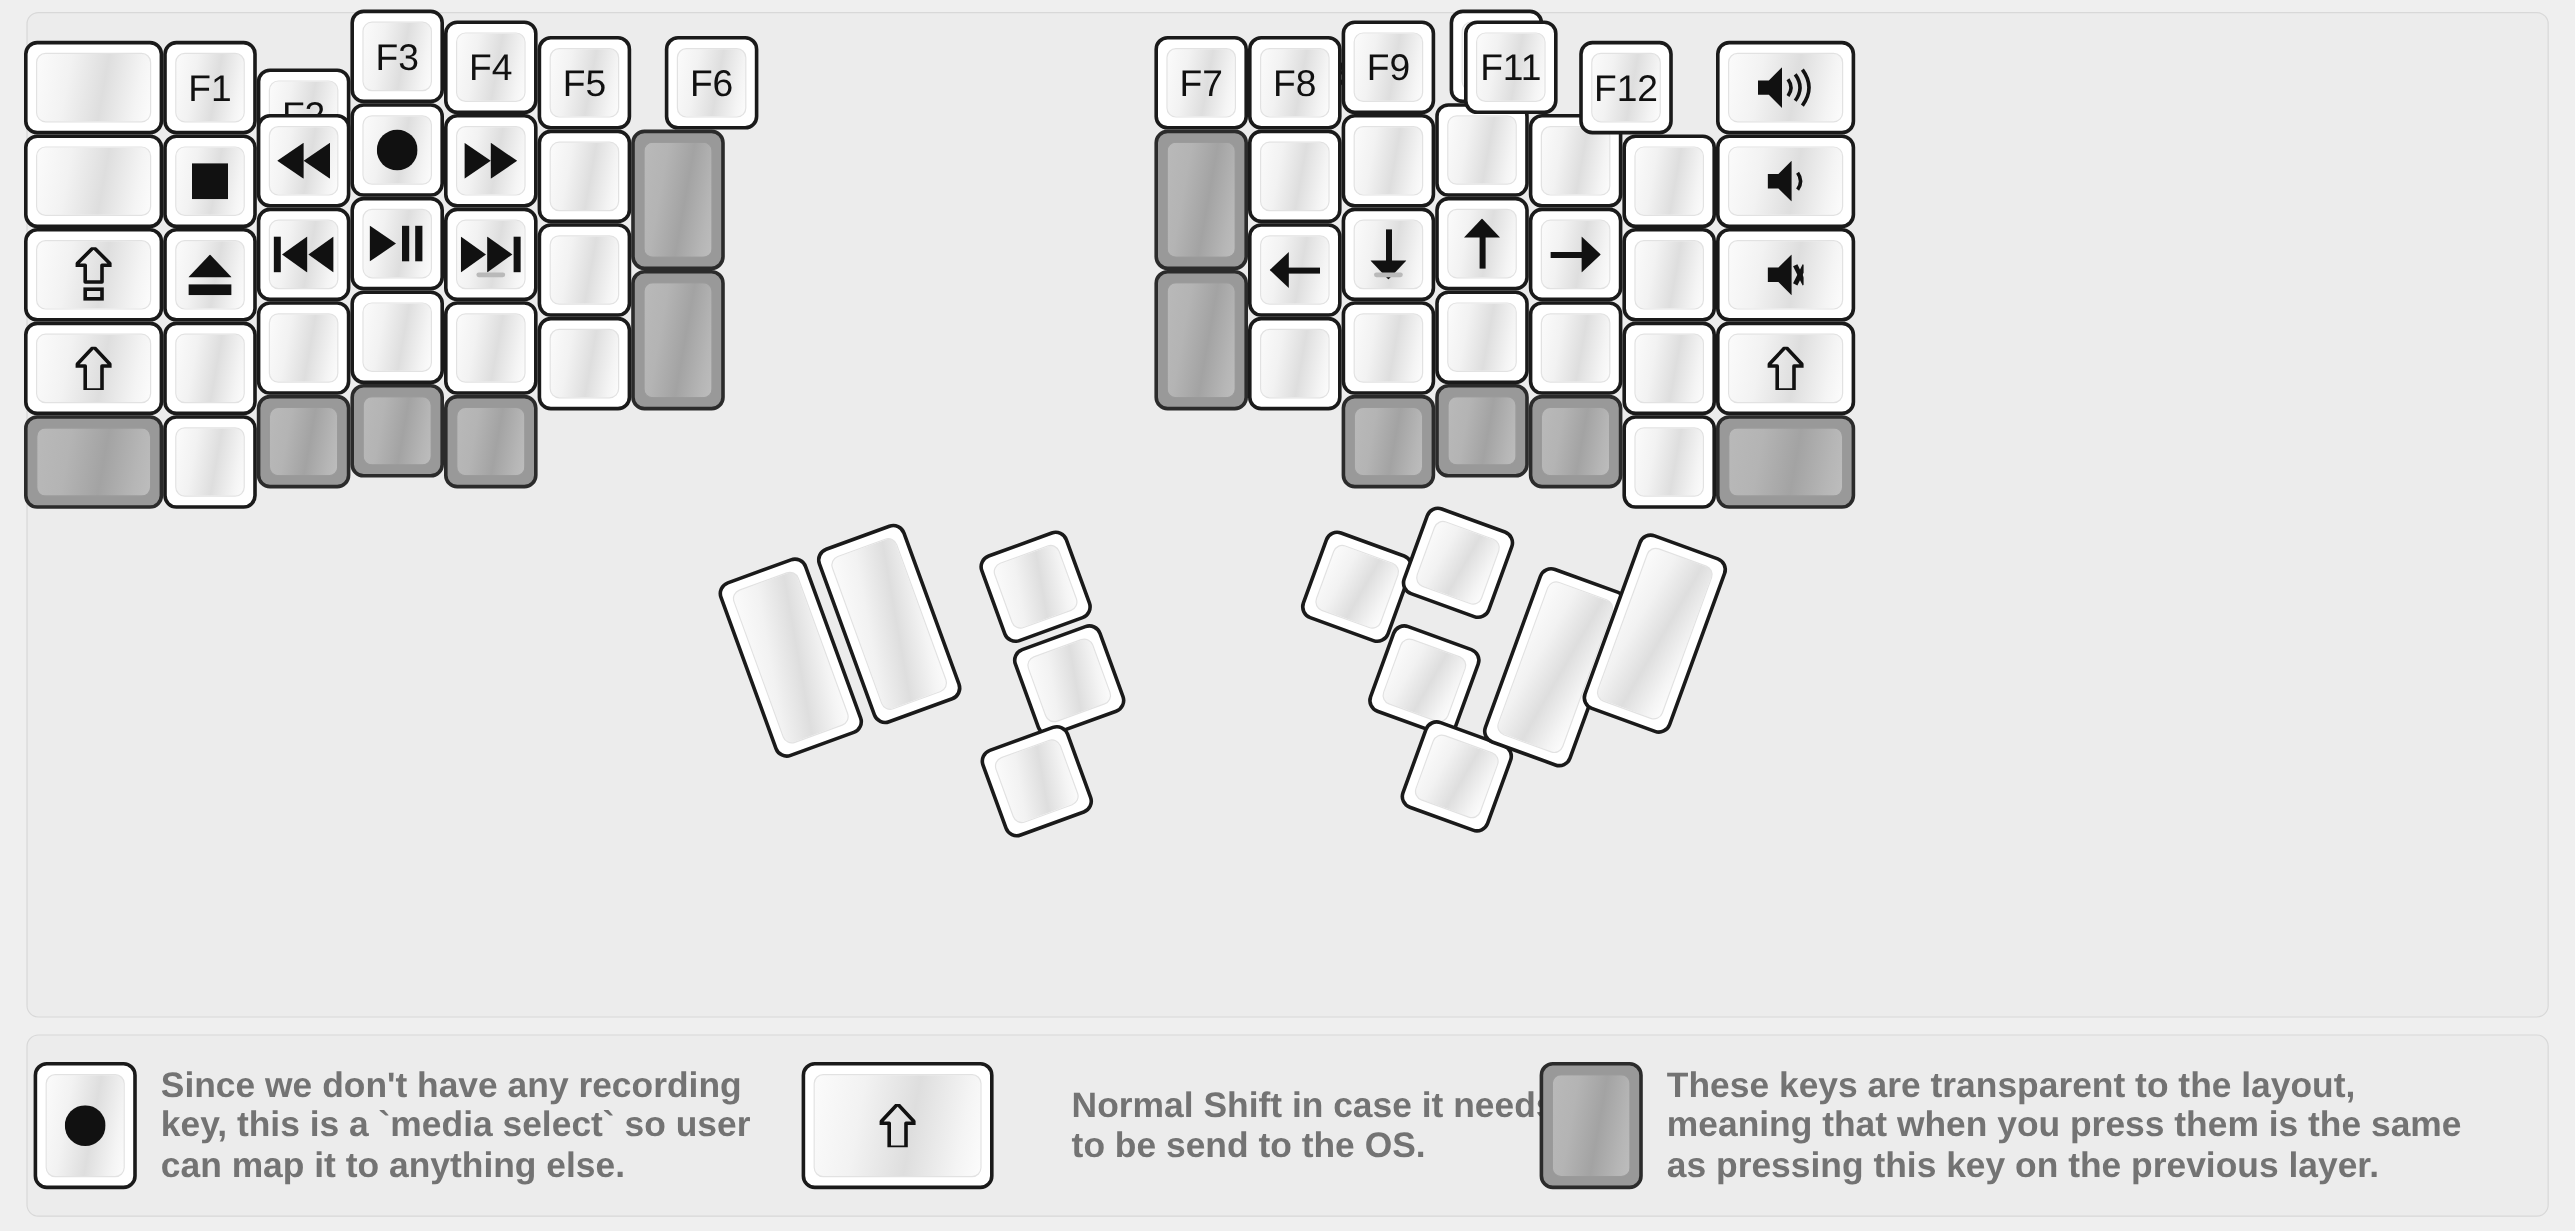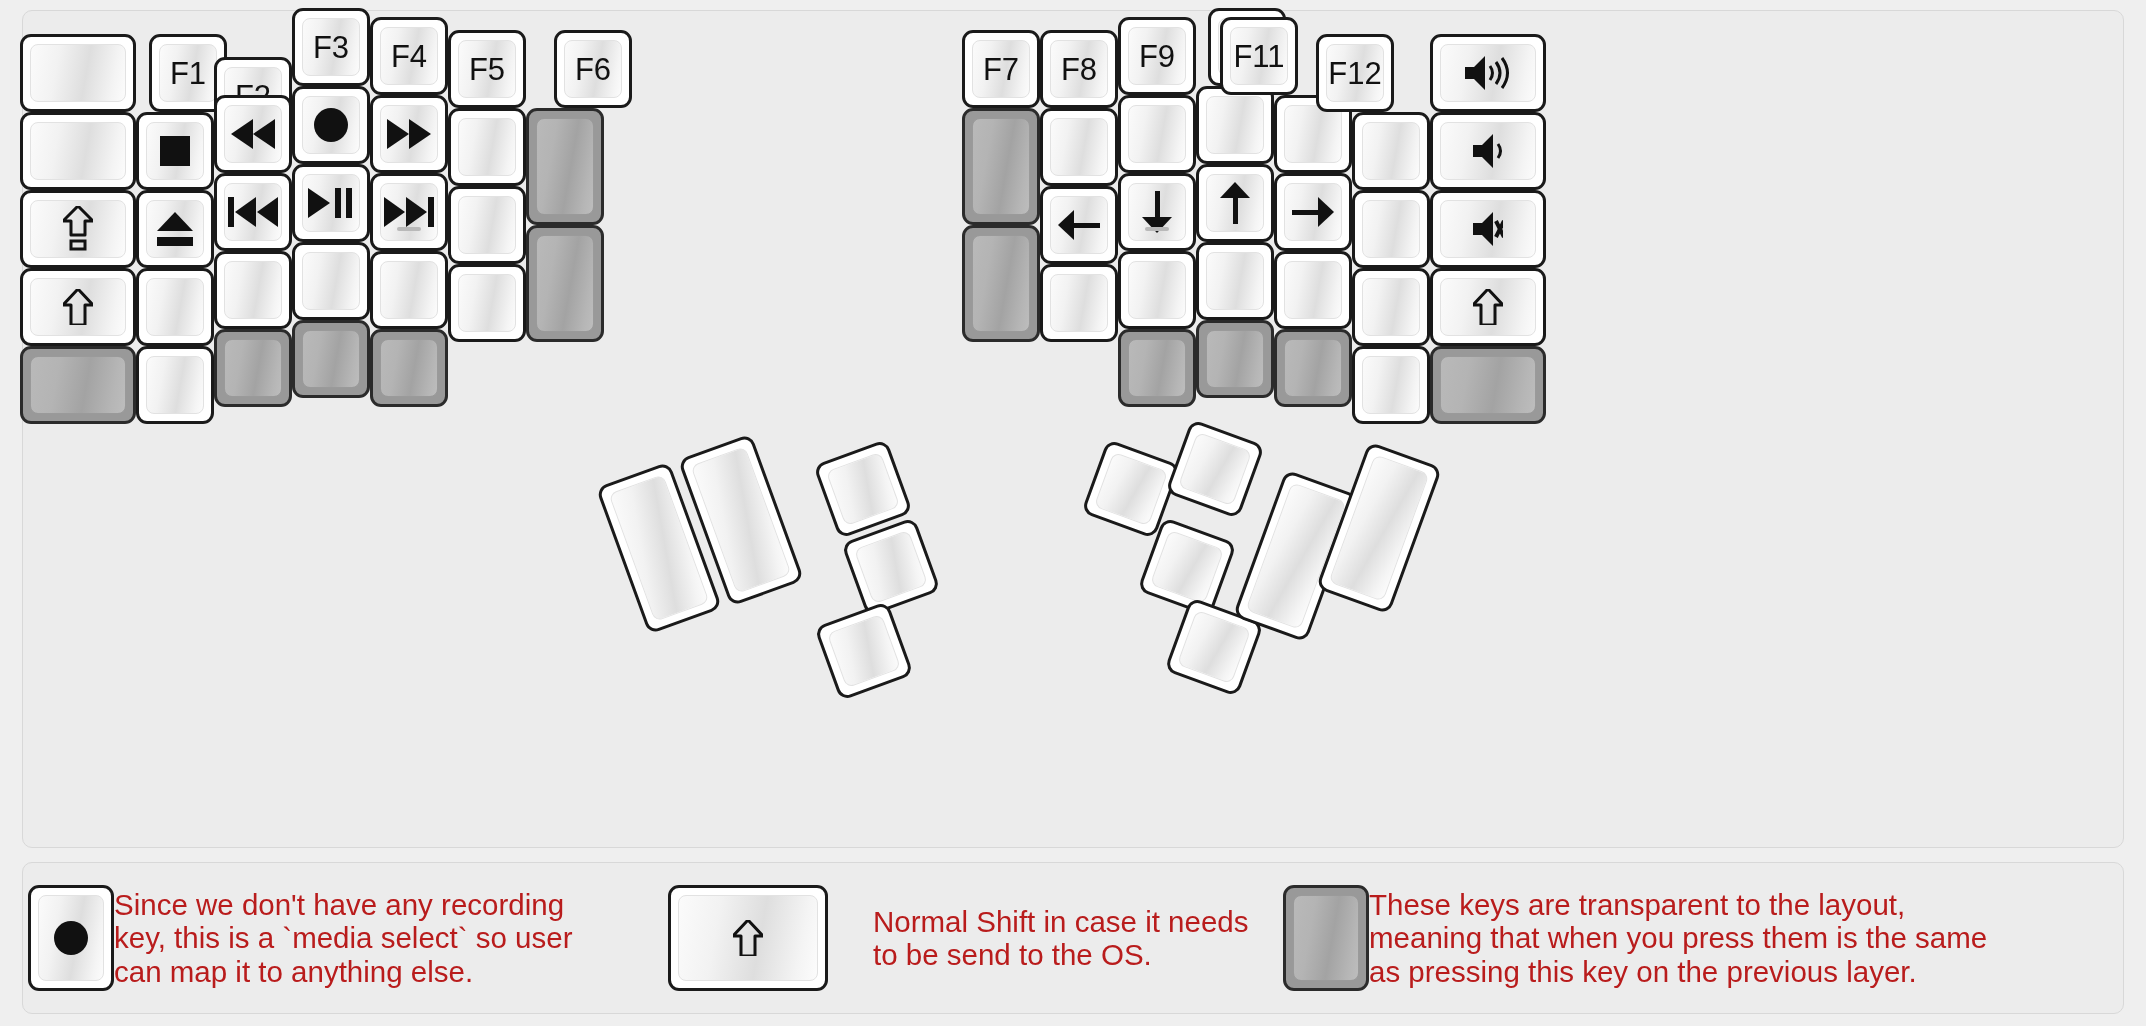--- a/index.html
+++ b/index.html
@@ -83,22 +83,24 @@
     border:1px solid #e2e2e2;border-radius:8px;
     background:linear-gradient(100deg,#fbfbfb 0%,#f2f2f2 28%,#dedede 58%,#f4f4f4 86%,#fcfcfc 100%);
     display:flex;align-items:center;justify-content:center;
   }
   .legend-key.trans{background:#999;border-color:#2b2b2b;}
   .legend-key.trans .top{
     border-color:#9a9a9a;
     background:linear-gradient(100deg,#b9b9b9 0%,#b4b4b4 28%,#a3a3a3 58%,#b6b6b6 86%,#bdbdbd 100%);
   }
   .legend-desc{
-    font-size:29.5px;line-height:1.12;color:#b91c1c;
+    margin-left:20px;
+    font-size:29.5px;line-height:1.12;color:#737373;
     white-space:pre-line;
+    font-weight:bold;
   }
 </style>
 </head>
 <body>
 
 <div id="stage">
 
   <div class="panel" id="board-panel"></div>
   <div class="panel" id="legend-panel"></div>
 
@@ -126,21 +128,21 @@
           <span class="glyph">
             <svg width="30" height="36" viewBox="0 0 30 36" fill="#111">
               <path d="M 15 0 L 30 16 L 22 16 L 22 36 L 8 36 L 8 16 L 0 16 Z" fill="none" stroke="#111" stroke-width="3" stroke-linejoin="round"></path>
             </svg>
           </span>
         </div>
       </div>
       <div class="key trans" style="left: 20px; top: 346px; width: 116px; height: 78px; z-index: 1;">
         <div class="top"></div>
       </div>
-      <div class="key" style="left: 149px; top: 34px; width: 78px; height: 78px; z-index: 2;">
+      <div class="key" style="left: 136px; top: 34px; width: 78px; height: 78px; z-index: 2;">
         <div class="top">
           <span class="legend-txt">F1</span>
         </div>
       </div>
       <div class="key" style="left: 136px; top: 112px; width: 78px; height: 78px; z-index: 2;">
         <div class="top">
           <span class="glyph">
             <svg width="30" height="30" viewBox="0 0 30 30" fill="#111">
               <rect x="0" y="0" width="30" height="30"></rect>
             </svg>

